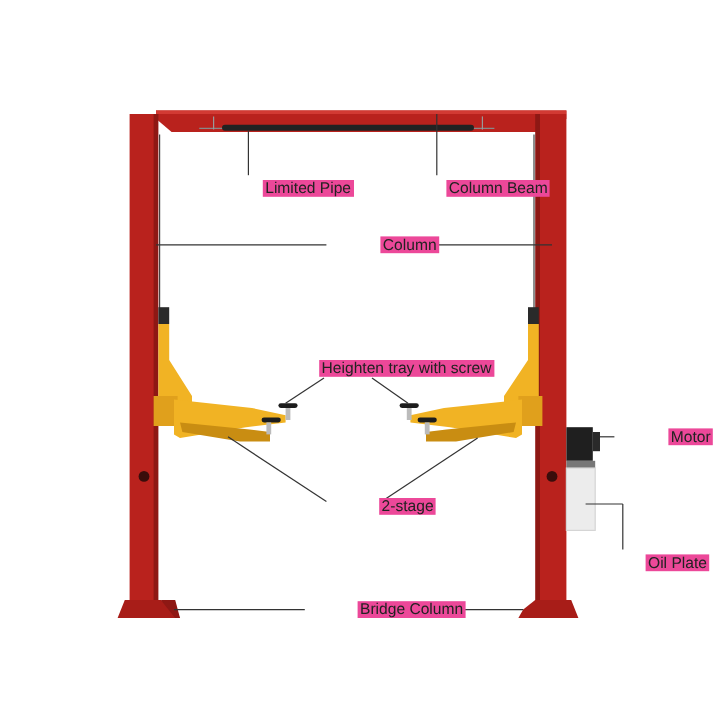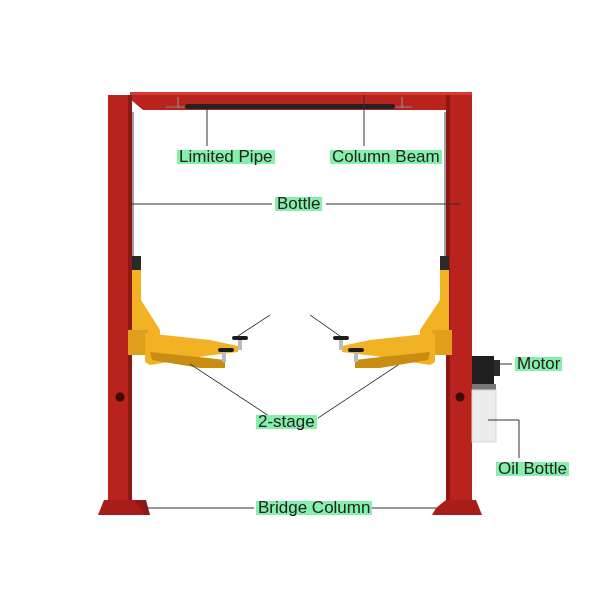--- a/index.html
+++ b/index.html
@@ -1,18 +1,18 @@
 <!DOCTYPE html>
 <html><head>
   <meta charset="utf-8">
   <style>
     html, body { margin:0; padding:0; background:#ffffff; }
     body { width:600px; height:600px; position:relative; overflow:hidden; font-family:"Liberation Sans", sans-serif; }
     #diagram { position:absolute; left:0; top:0; width:600px; height:600px; }
-    .label { position:absolute; font-size:17px; color:#222; white-space:nowrap; background:#86efac; padding:0 2px; line-height:14px; }
+    .label { position:absolute; font-size:13px; color:#222; white-space:nowrap; background:#ec4899; padding:0 2px; line-height:14px;margin-left:42px; }
   </style>
 </head>
 <body>
 
 <div id="diagram">
   <svg width="600" height="600" viewBox="0 0 600 600" xmlns="http://www.w3.org/2000/svg">
 
     <g>
       <polygon points="130,92 472,92 472,99 462,110 143,110 130,99" fill="#b9221d"></polygon>
       <rect x="130" y="92" width="342" height="3" fill="#d23a33"></rect>
@@ -89,18 +89,19 @@
       <line x1="500" y1="364" x2="512" y2="364"></line>
       <line x1="488" y1="420" x2="519" y2="420"></line>
       <line x1="519" y1="420" x2="519" y2="458"></line>
       <line x1="145" y1="508" x2="254" y2="508"></line>
       <line x1="327" y1="508" x2="436" y2="508"></line>
     </g>
   </svg>
 
   <span class="label" style="left:177px;top:150px;">Limited Pipe</span>
   <span class="label" style="left:330px;top:150px;">Column Beam</span>
-  <span class="label" style="left:275px;top:197px;">Bottle</span>
-  <span class="label" style="left:256px;top:415px;">2-stage</span>
+  <span class="label" style="left:275px;top:197px;">Column</span>
+  <span class="label" style="left:224px;top:300px;">Heighten tray with screw</span>
+  <span class="label" style="left:274px;top:415px;">2-stage</span>
   <span class="label" style="left:515px;top:357px;text-align:center;">Motor</span>
-  <span class="label" style="left:496px;top:462px;">Oil Bottle</span>
+  <span class="label" style="left:496px;top:462px;">Oil Plate</span>
   <span class="label" style="left:256px;top:501px;">Bridge Column</span>
 </div>
 
 </body></html>

